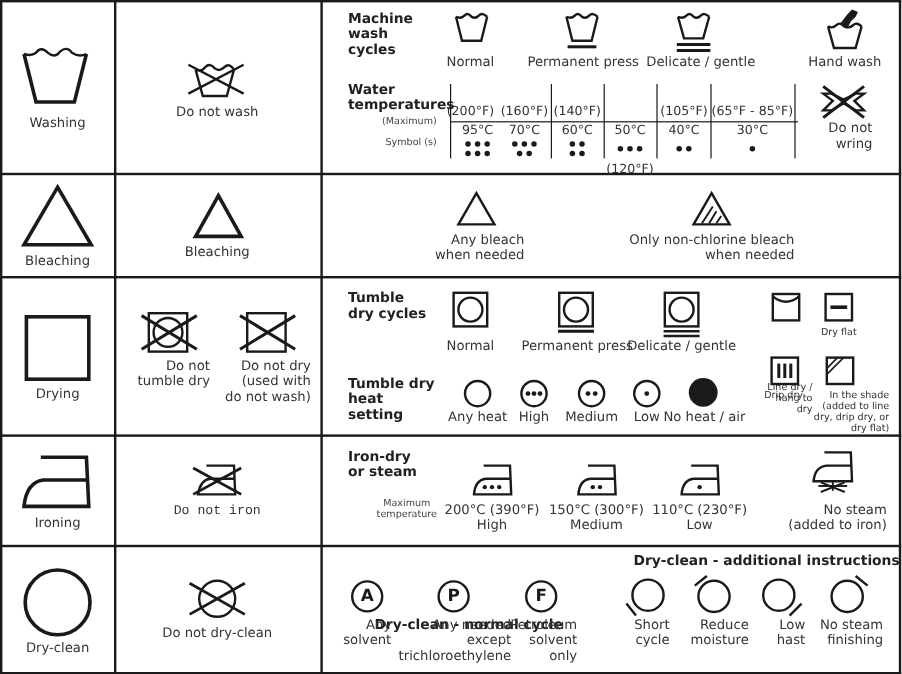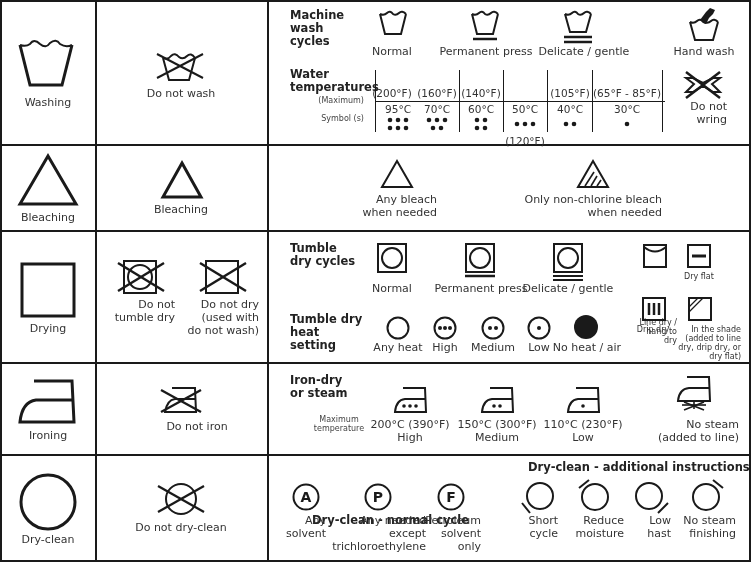--- a/index.html
+++ b/index.html
@@ -277,21 +277,21 @@
   <svg width="60" height="48" style="left:18px;top:378px;">
     <path class="st" d="M16,3 L54,3 L56,44 L2,44 Q4,24 18,22 L54,22"></path>
   </svg>
   <div class="lbl" style="left:48px;top:429px;">Ironing</div>
 
   <svg width="44" height="30" style="left:159px;top:386px;">
     <path class="st2" d="M13,2 L36,2 L37,26 L6,26 Q8,14 16,13 L37,13"></path>
     <line x1="2" y1="4" x2="42" y2="26" stroke="#1a1a1a" stroke-width="2.3"></line>
     <line x1="2" y1="26" x2="42" y2="4" stroke="#1a1a1a" stroke-width="2.3"></line>
   </svg>
-  <div class="lbl" style="left:197px;top:420px;">Do not iron</div>
+  <div class="lbl" style="left:181px;top:420px;font-family:Liberation Mono, monospace;">Do not iron</div>
 
   <div class="hd" style="left:290px;top:374px;width:60px;">Iron-dry or steam</div>
   <div class="sub" style="left:313px;top:415px;width:52px;text-align:center;line-height:9px;">Maximum temperature</div>
 
   <svg width="34" height="28" style="left:393px;top:386px;">
     <path class="st2" d="M10,2 L32,2 L33,26 L2,26 Q3,14 12,13 L33,13"></path>
     <circle class="dot" cx="11" cy="20" r="1.8"></circle>
       <circle class="dot" cx="17" cy="20" r="1.8"></circle>
       <circle class="dot" cx="23" cy="20" r="1.8"></circle>
   </svg>
@@ -313,21 +313,21 @@
   <div class="lbl" style="left:583px;top:418px;">110°C (230°F)</div>
   <div class="lbl" style="left:583px;top:431px;">Low</div>
 
   <svg width="36" height="40" style="left:676px;top:375px;">
     <path class="st2" d="M11,2 L33,2 L34,26 L2,26 Q3,14 13,13 L34,13"></path>
     <line x1="18" y1="26" x2="18" y2="34" stroke="#1a1a1a" stroke-width="1.6"></line>
     <line x1="6" y1="30" x2="30" y2="30" stroke="#1a1a1a" stroke-width="1.6"></line>
     <line x1="8" y1="35" x2="28" y2="27" stroke="#1a1a1a" stroke-width="1.6"></line>
     <line x1="8" y1="27" x2="28" y2="35" stroke="#1a1a1a" stroke-width="1.6"></line>
   </svg>
-  <div class="lbl" style="left:694px;top:418px;width:90px;white-space:normal;">No steam (added to line)</div>
+  <div class="lbl" style="left:694px;top:418px;width:90px;white-space:normal;">No steam (added to iron)</div>
 </section>
 
 <section>
   <svg width="60" height="60" style="left:18px;top:472px;">
     <circle class="st" cx="30" cy="30" r="27"></circle>
   </svg>
   <div class="lbl" style="left:48px;top:533px;">Dry-clean</div>
 
   <svg width="50" height="34" style="left:156px;top:482px;">
     <circle class="st2" cx="25" cy="17" r="15"></circle>

